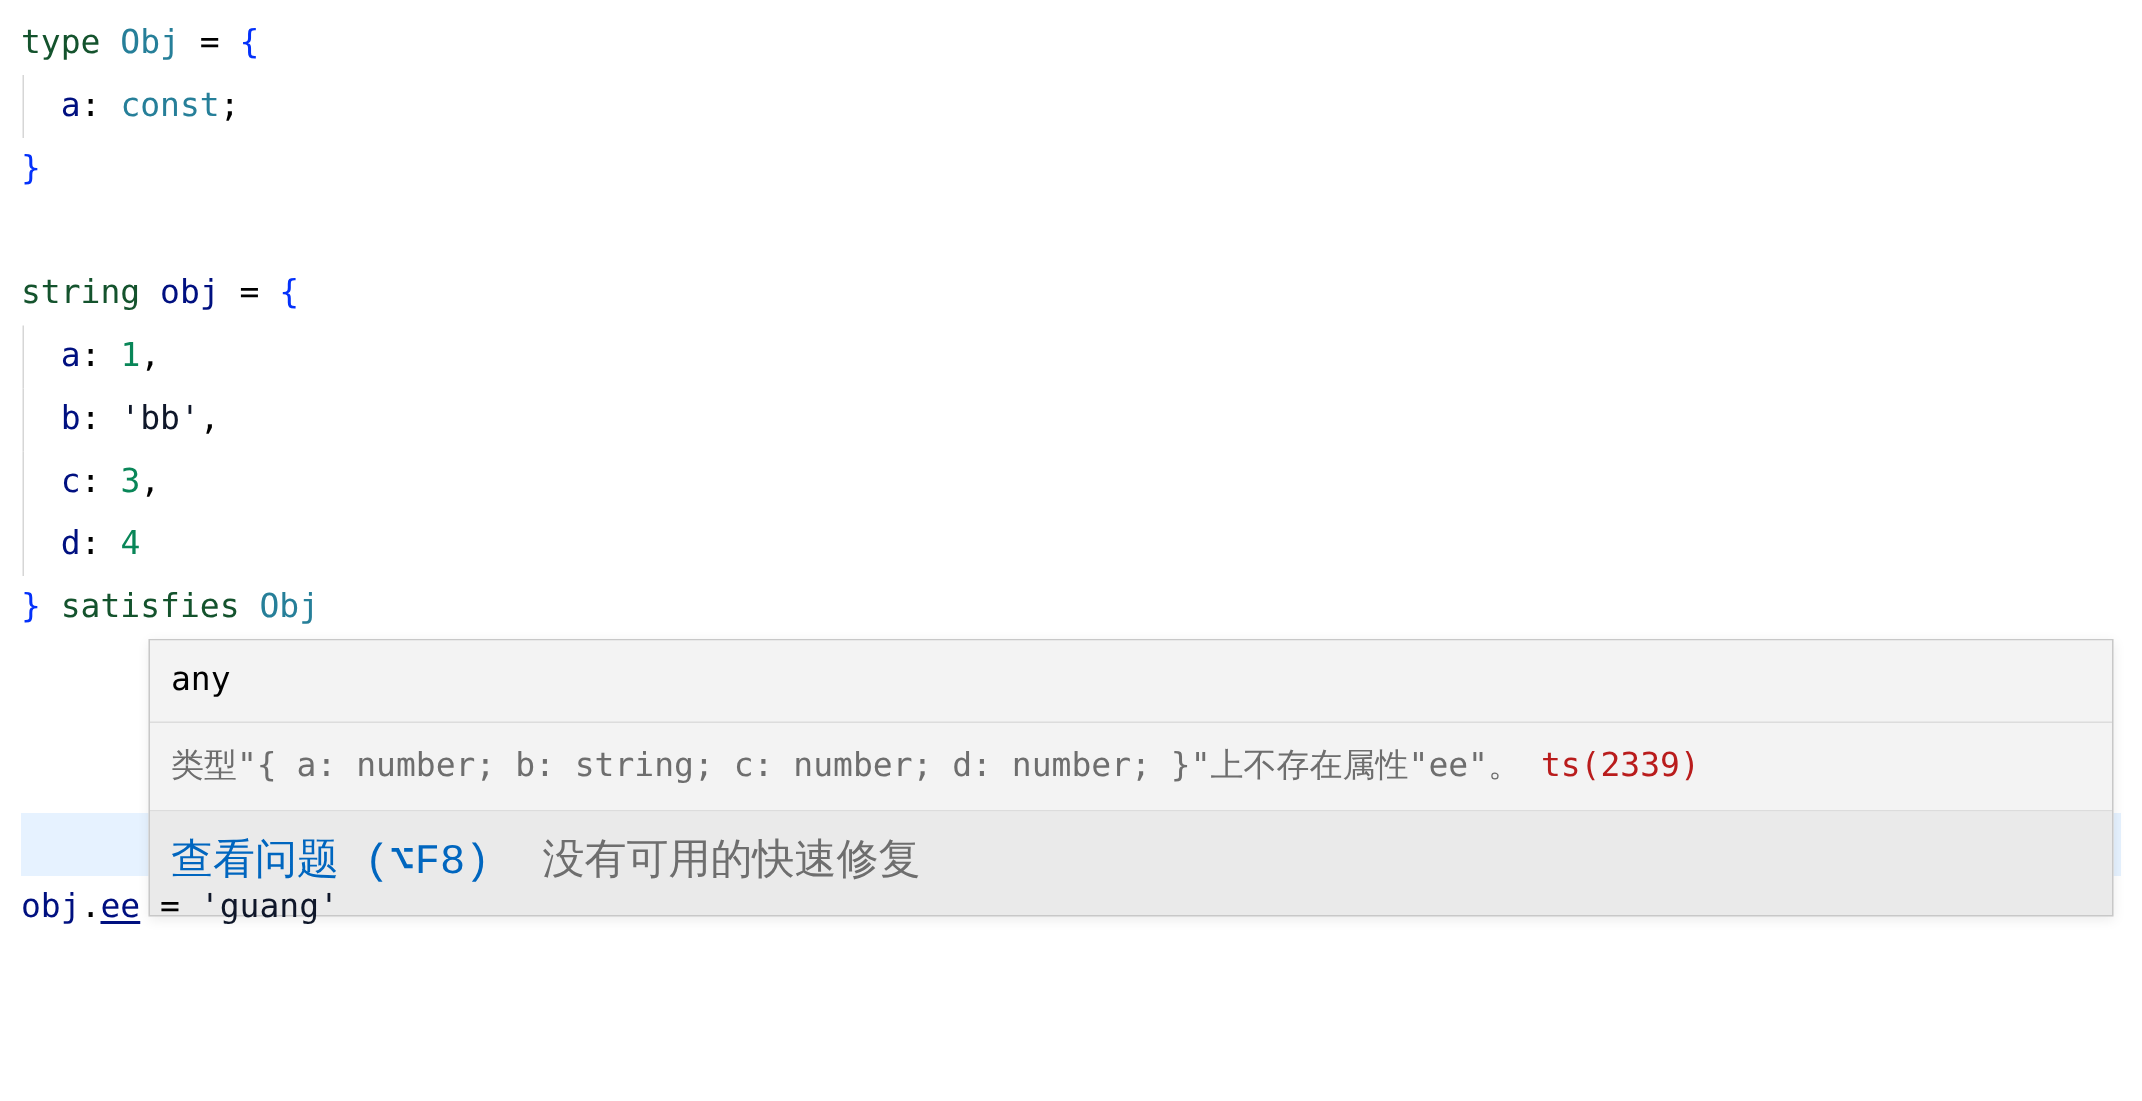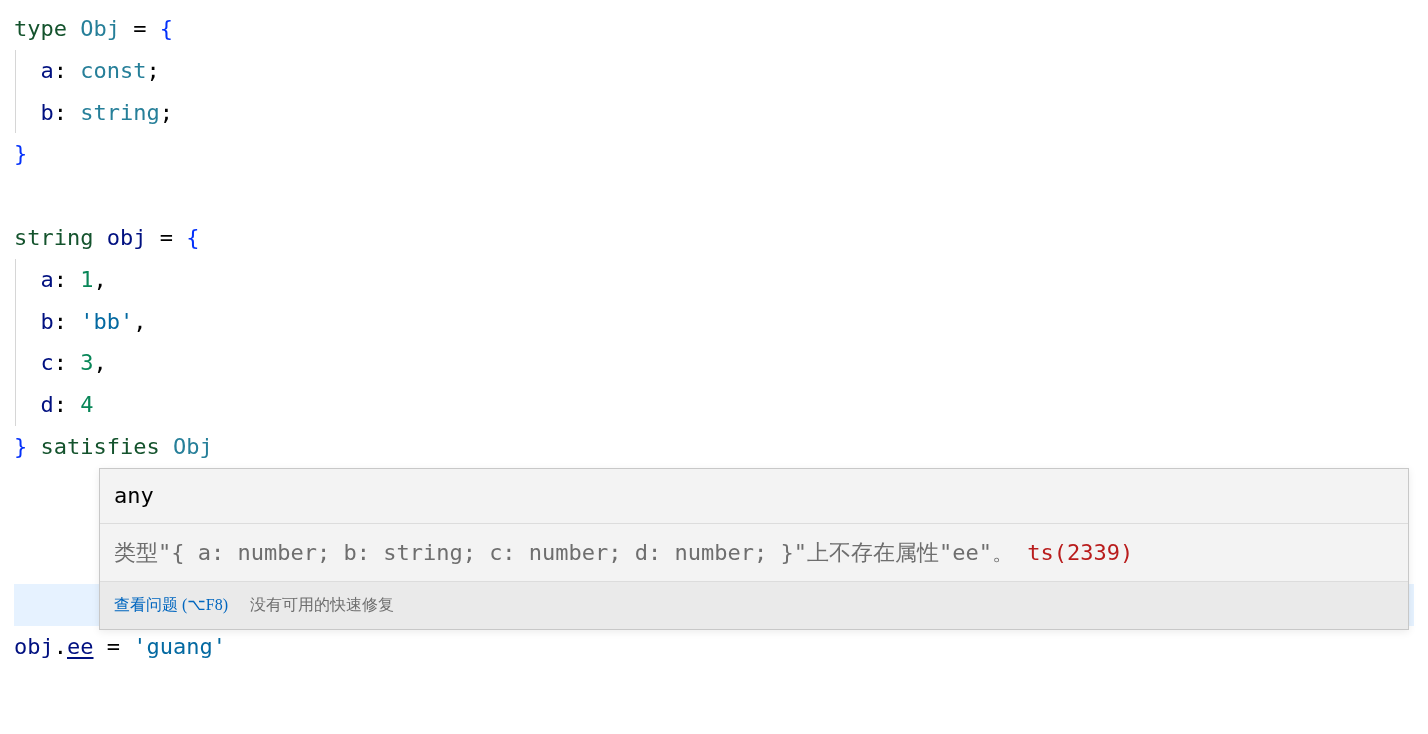--- a/index.html
+++ b/index.html
@@ -17,21 +17,21 @@
     border-left: 1px solid #d6d6d6;
     display: inline-block;
     height: 1.9em;
     vertical-align: top;
     margin-left: 1px;
     margin-right: -2px;
   }
   .tk-keyword { color: #14532d; }
   .tk-type    { color: #267f99; }
   .tk-number  { color: #098658; }
-  .tk-string  { color: #0369a1; }
+  .tk-string  { color: #0f172a; }
   .tk-bracket { color: #0431fa; }
   .tk-punct   { color: #000000; }
   .tk-ident   { color: #001080; }
   .tk-plain   { color: #000000; }
 
   .error-underline {
     text-decoration-line: underline;
     text-decoration-style: wavy;
     text-decoration-color: #f14c4c;
     text-decoration-thickness: 2px;
@@ -59,22 +59,22 @@
     padding: 8px 14px 8px 14px;
     color: #6e6e6e;
     background: #f3f3f3;
     border-bottom: 1px solid #dcdcdc;
     font-family: "Menlo","Monaco","Consolas", monospace;
   }
   .tooltip-msg-row .ts-code { color: #b91c1c; }
   .tooltip-actions {
     padding: 8px 14px 8px 14px;
     background: #eaeaea;
-    font-family: Liberation Serif, serif;
-    font-size: 16px;
+    font-family: Liberation Mono, monospace;
+    font-size: 28px;
     color: #6e6e6e;
   }
   .tooltip-actions .link { color: #0066bf; cursor: pointer; }
   .tooltip-actions .nofix { margin-left: 18px; }
 
   .highlight-line {
     position: absolute;
     left: 0; right: 0;
     height: 1.9em;
     background: #e6f2ff;
@@ -84,21 +84,20 @@
 </style>
 </head>
 <body>
 
 <div>
 
   <div class="code-line"><span class="tk-keyword">type</span><span class="tk-plain"> </span><span class="tk-type">Obj</span><span class="tk-plain"> = </span><span class="tk-bracket">{</span></div>
 
   <div class="code-line"><span class="indent-guide"></span><span>  </span><span class="tk-ident">a</span><span class="tk-punct">: </span><span class="tk-type">const</span><span class="tk-punct">;</span></div>
 
-  <div class="code-line"><span class="indent-guide"></span><span>  </span><span class="tk-ident">b</span><span class="tk-punct">: </span><span class="tk-type">string</span><span class="tk-punct">;</span></div>
 
 
   <div class="code-line"><span class="tk-bracket">}</span></div>
 
   <div class="code-line">&nbsp;</div>
 
   <div class="code-line"><span class="tk-keyword">string</span><span class="tk-ident"> obj</span><span class="tk-plain"> = </span><span class="tk-bracket">{</span></div>
 
   <div class="code-line"><span class="indent-guide"></span><span>  </span><span class="tk-ident">a</span><span class="tk-punct">: </span><span class="tk-number">1</span><span class="tk-punct">,</span></div>
 

